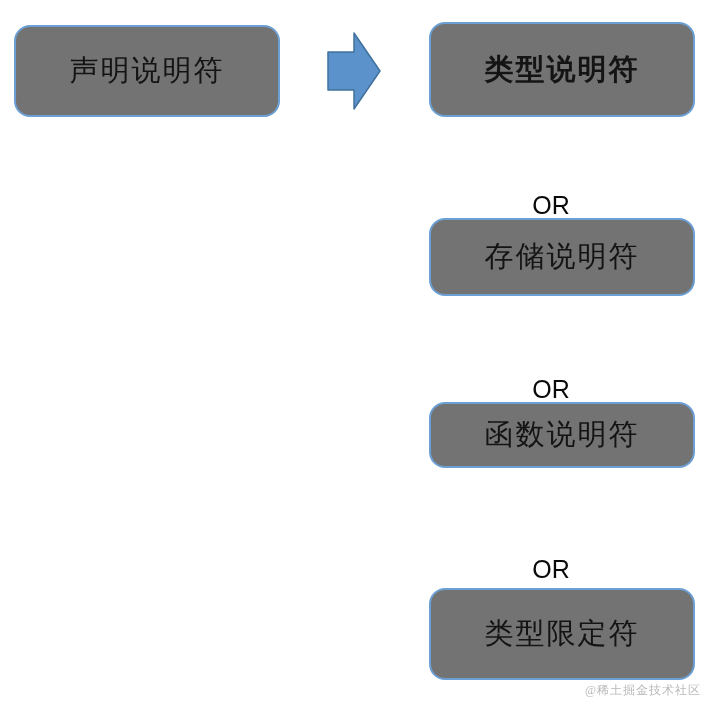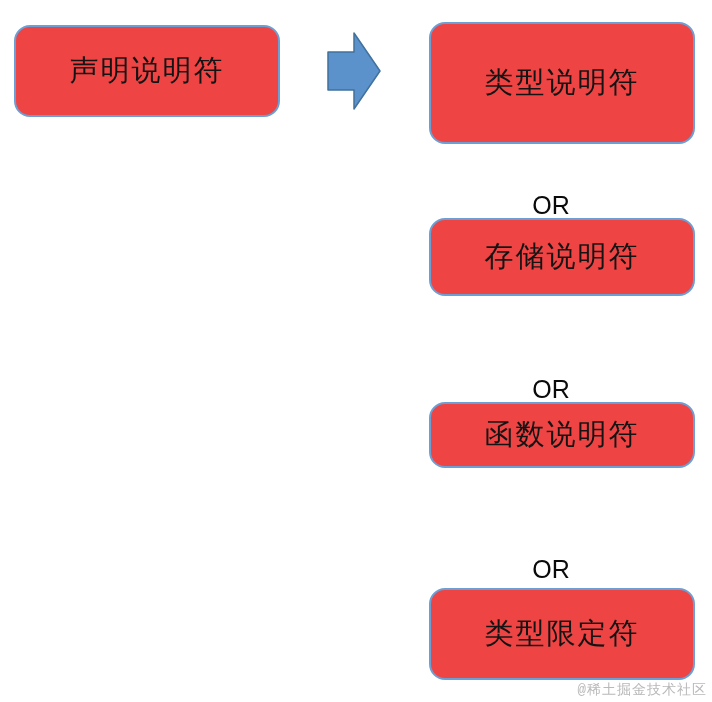--- a/index.html
+++ b/index.html
@@ -10,34 +10,34 @@
     background: #ffffff;
     overflow: hidden;
     font-family: "Liberation Sans", sans-serif;
   }
   .flow-box {
     position: absolute;
     width: 266px;
     box-sizing: border-box;
     border: 2px solid #6CA0D4;
     border-radius: 16px;
-    background: #ef4444;
+    background: #737373;
     display: flex;
     align-items: center;
     justify-content: center;
   }
   .flow-box .box-label {
     font-family: "DejaVu Serif", "Liberation Serif", serif;
     font-size: 29px;
     letter-spacing: 2px;
     color: #141414;
     white-space: nowrap;
   }
   .box-source { left: 14px;  top: 25px;  height: 92px; }
-  .box-t0     { left: 429px; top: 22px;  height: 122px; }
+  .box-t0     { left: 429px; top: 22px;  height: 95px; font-weight: bold; }
   .box-t1     { left: 429px; top: 218px; height: 78px; }
   .box-t2     { left: 429px; top: 402px; height: 66px; }
   .box-t3     { left: 429px; top: 588px; height: 92px; }
 
   .arrow-wrap {
     position: absolute;
     left: 327px;
     top: 32px;
     width: 54px;
     height: 78px;
@@ -54,24 +54,24 @@
     font-size: 25px;
     color: #0a0a0a;
     margin-top: 26px;
   }
   .or-0 { top: 164px; }
   .or-1 { top: 348px; }
   .or-2 { top: 528px; }
 
   .watermark {
     position: absolute;
-    right: 5px;
+    right: 11px;
     bottom: 3px;
-    font-family: Liberation Mono, monospace;
-    font-size: 14px;
+    font-family: Liberation Serif, serif;
+    font-size: 12px;
     color: #b9b9b9;
     letter-spacing: 1px;
   }
 </style>
 </head>
 <body>
 
 <div class="canvas">
 
   <div class="flow-box box-source">

